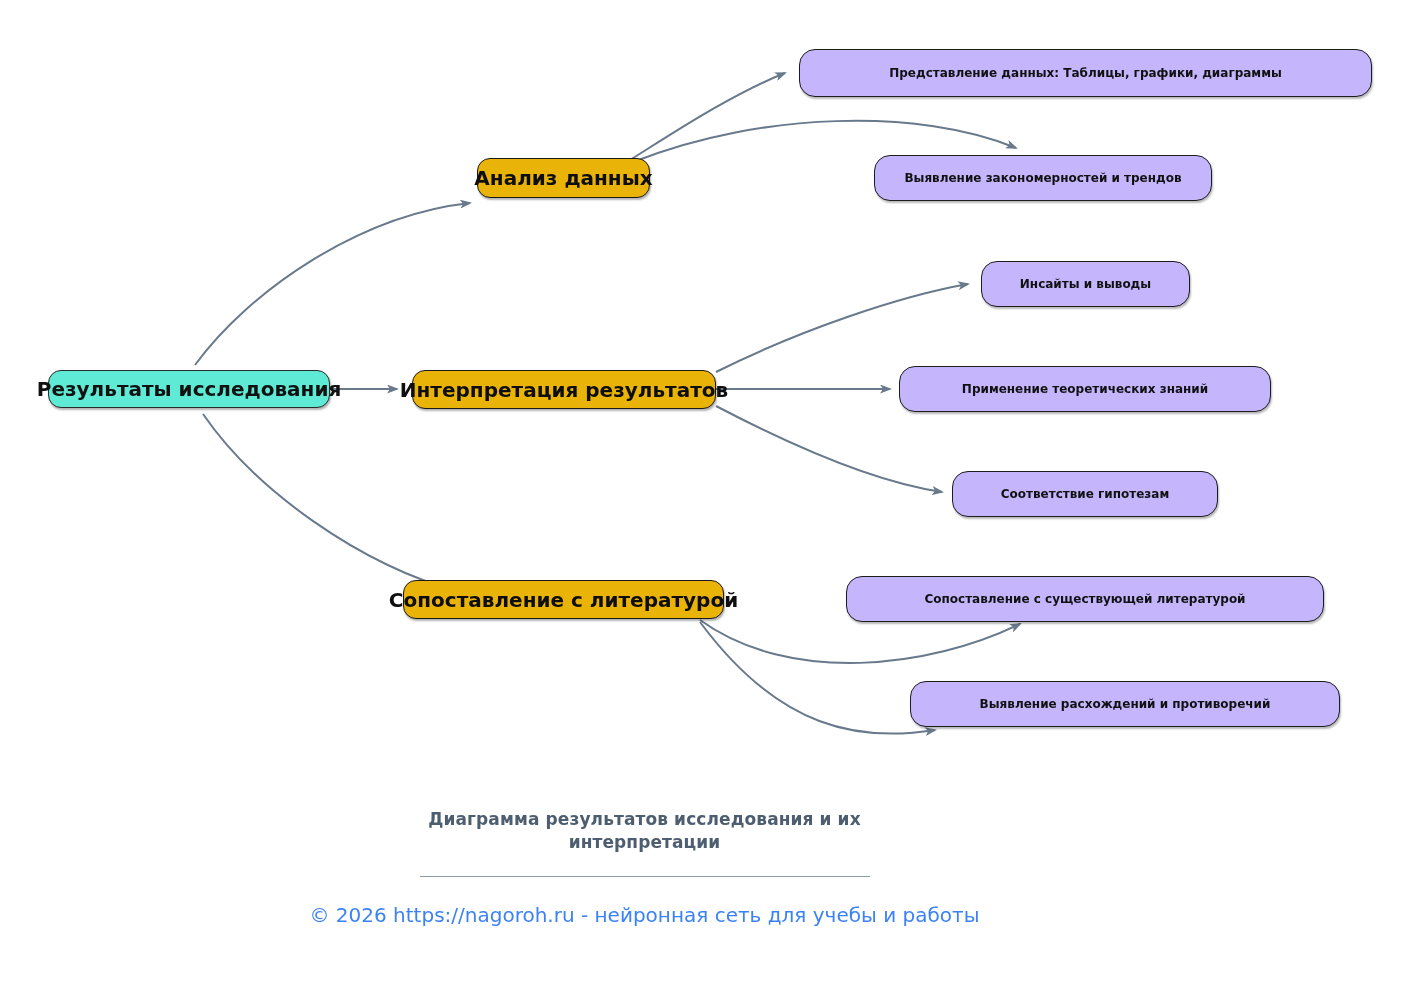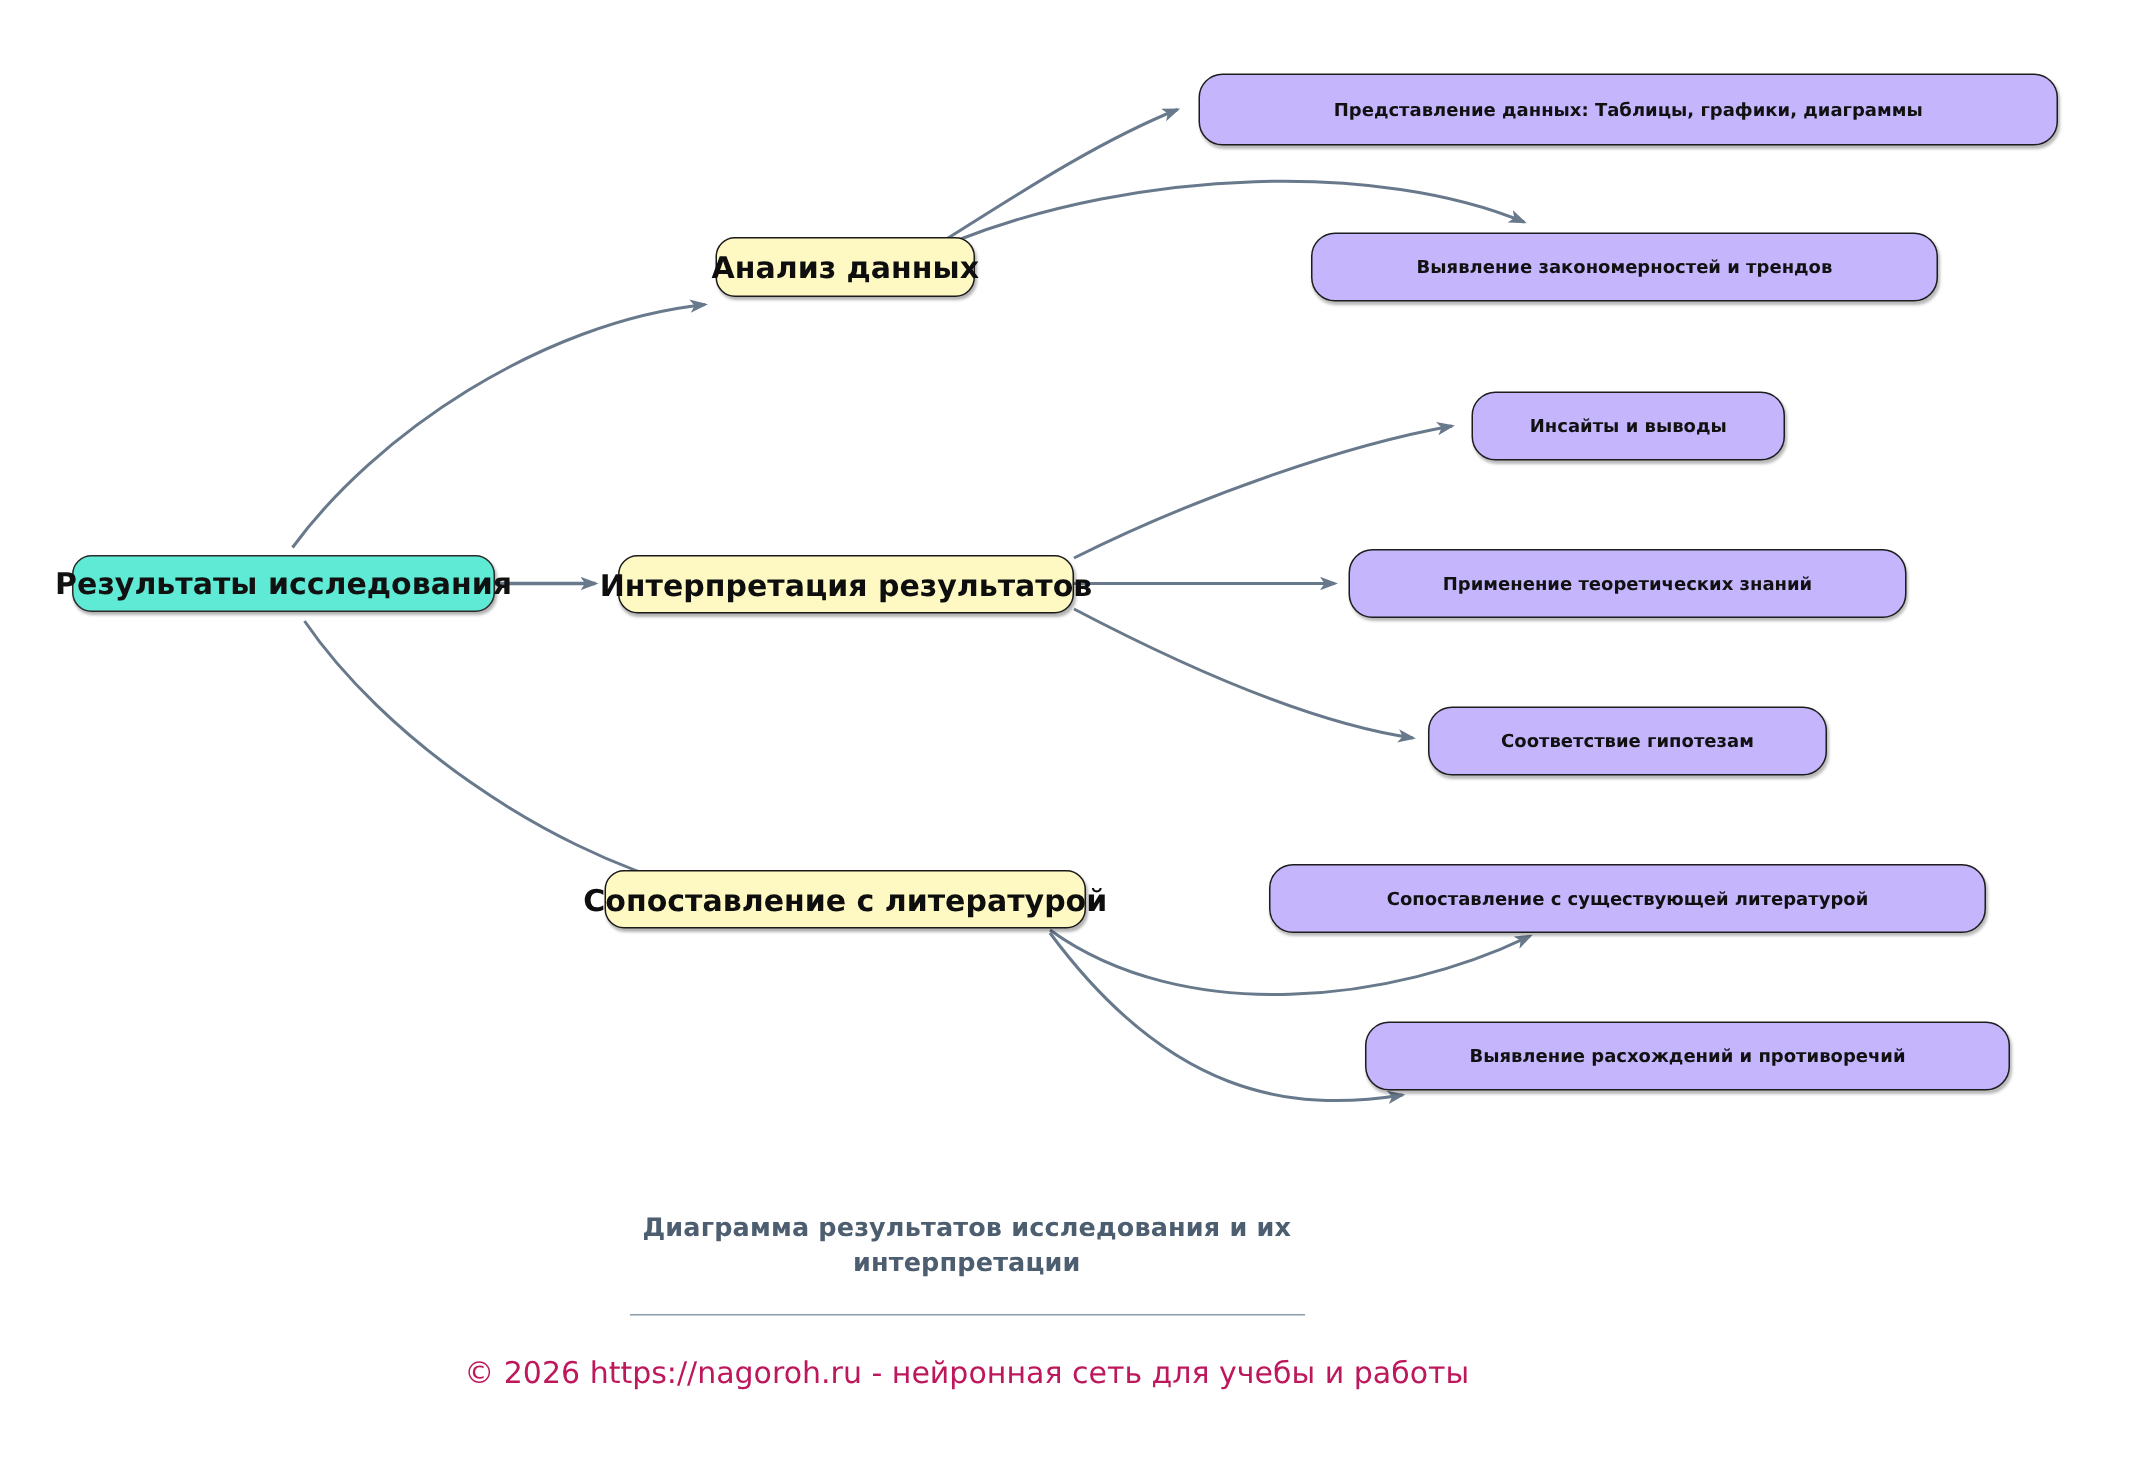--- a/index.html
+++ b/index.html
@@ -44,21 +44,21 @@
   .node.root {
     background: #5eead4;
     border: 1.3px solid #2a2a2a;
     color: #111111;
     font-size: 20px;
     font-weight: 600;
     box-shadow: 1px 2px 2px rgba(0,0,0,0.30);
   }
   
   .node.branch {
-    background: #fef9c3;
+    background: #eab308;
     border: 1.3px solid #1a1a1a;
     color: #0e0e0e;
     font-size: 20px;
     font-weight: 600;
     box-shadow: 1px 2px 2px rgba(0,0,0,0.30);
   }
   
   .node.leaf {
     background: #c4b5fd;
     border: 1.5px solid #1d1d1d;
@@ -87,21 +87,21 @@
   }
   #caption-rule {
     width: 450px;
     height: 0;
     border-top: 1.4px solid #8d9aa8;
     margin: 22px auto 0 auto;
   }
   #footer-text {
     margin-top: 26px;
     font-size: 20px;
-    color: #be185d;
+    color: #3b82f6;
     font-weight: 400;
   }
 </style>
 </head>
 <body>
 
 <div id="canvas">
 
   <svg id="edge-layer" viewBox="0 0 1419 987" width="1419" height="987" xmlns="http://www.w3.org/2000/svg">
     <defs>
@@ -144,21 +144,21 @@
   </div>
 
   <div class="node branch" style="left:403px; top:580px; width:321px; height:39px;">
     <span class="node-label">Сопоставление с литературой</span>
   </div>
 
   <div class="node leaf" style="left:799px; top:49px; width:573px; height:48px;">
     <span class="node-label">Представление данных: Таблицы, графики, диаграммы</span>
   </div>
 
-  <div class="node leaf" style="left:874px; top:155px; width:418px; height:46px;">
+  <div class="node leaf" style="left:874px; top:155px; width:338px; height:46px;">
     <span class="node-label">Выявление закономерностей и трендов</span>
   </div>
 
   <div class="node leaf" style="left:981px; top:261px; width:209px; height:46px;">
     <span class="node-label">Инсайты и выводы</span>
   </div>
 
   <div class="node leaf" style="left:899px; top:366px; width:372px; height:46px;">
     <span class="node-label">Применение теоретических знаний</span>
   </div>

